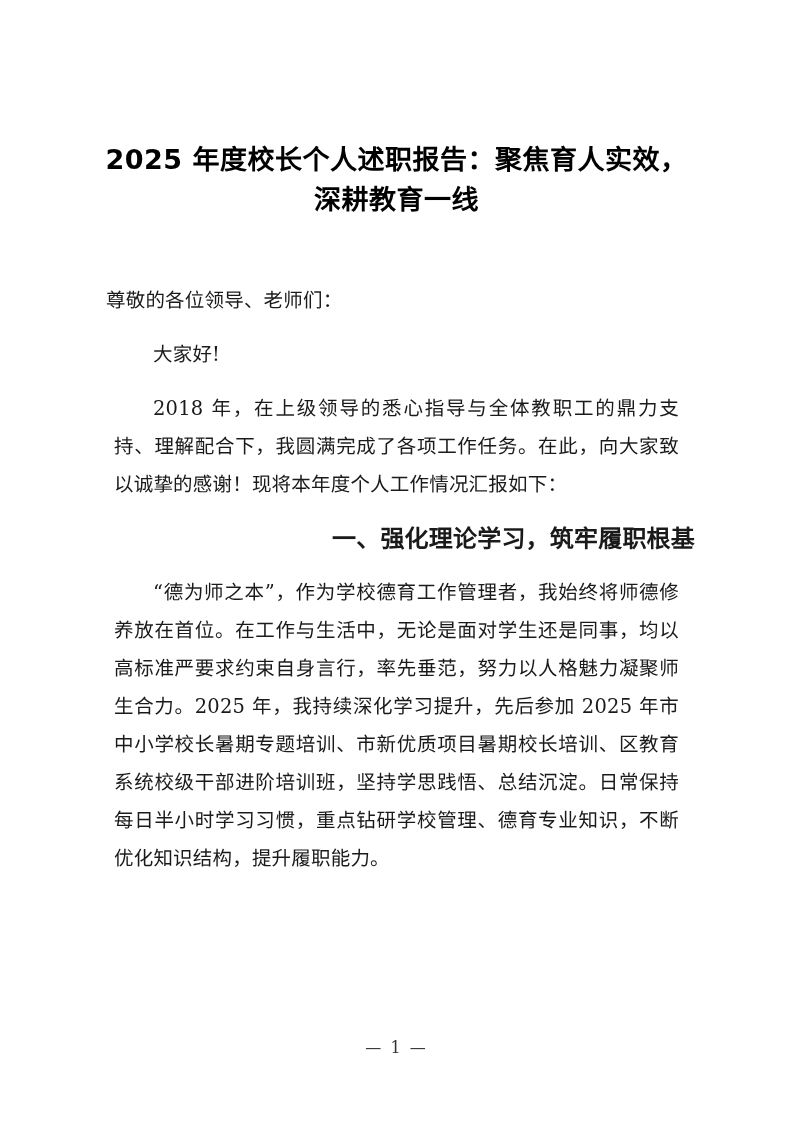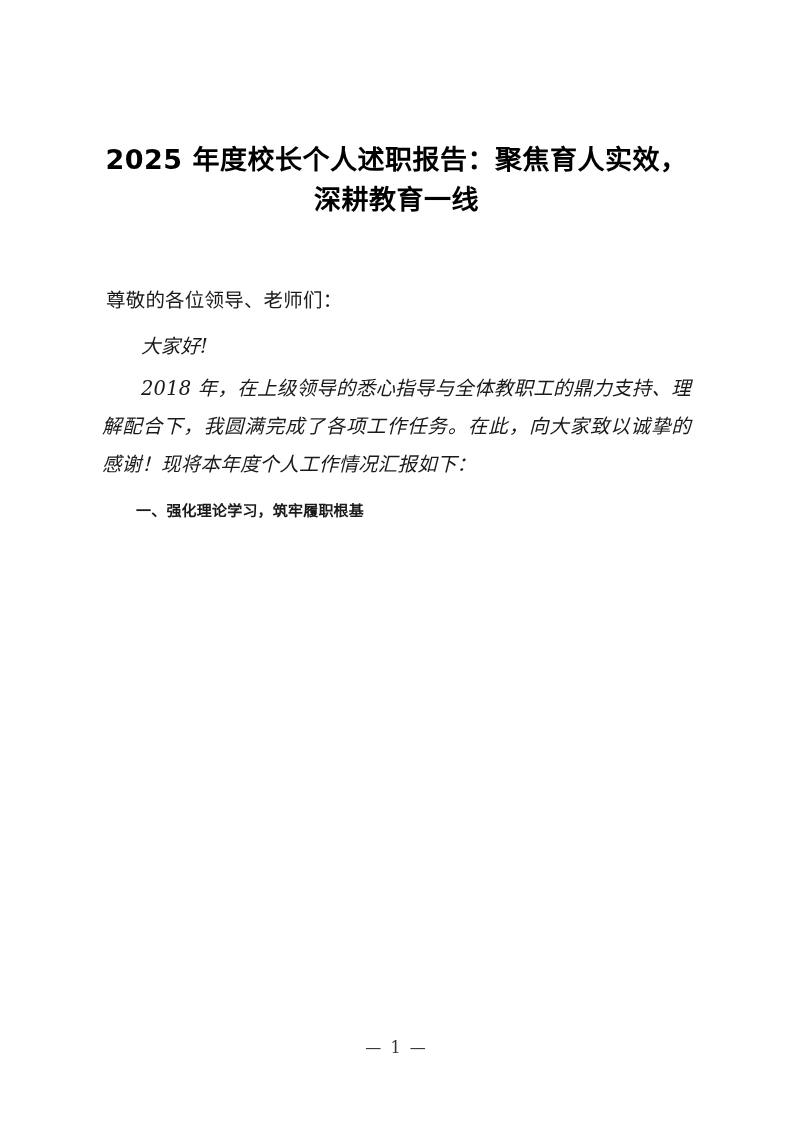--- a/index.html
+++ b/index.html
@@ -45,37 +45,36 @@
     line-height: 38px;
     margin: 8px;
     text-align: justify;
     text-align-last: left;
     letter-spacing: 0.2px;
   }
 
   .para {
     font-size: 19.5px;
     line-height: 38px;
-    margin: 4px;
+    margin: 16px;
     text-indent: 2em;
     text-align: justify;
     text-align-last: left;
     letter-spacing: 0.2px;
-    font-style: italic;
   }
 
   .section-heading {
-    font-size: 15px;
+    font-size: 24px;
     line-height: 38px;
-    margin: 8px;
+    margin: 0;
     text-indent: 2em;
     font-weight: bold;
     font-family: "DejaVu Sans", "Liberation Sans", sans-serif;
     letter-spacing: 0.2px;
-    text-align: left;
+    text-align: right;
   }
 
   .page-footer {
     position: absolute;
     left: 0;
     right: 0;
     top: 1038px;
     text-align: center;
     font-size: 16px;
     line-height: 20px;
@@ -94,20 +93,21 @@
     <h1 class="doc-title">2025 年度校长个人述职报告：聚焦育人实效，深耕教育一线</h1>
 
     <p class="salutation">尊敬的各位领导、老师们：</p>
 
     <p class="para">大家好!</p>
 
     <p class="para">2018 年，在上级领导的悉心指导与全体教职工的鼎力支持、理解配合下，我圆满完成了各项工作任务。在此，向大家致以诚挚的感谢！现将本年度个人工作情况汇报如下：</p>
 
     <p class="section-heading">一、强化理论学习，筑牢履职根基</p>
 
+    <p class="para">“德为师之本”，作为学校德育工作管理者，我始终将师德修养放在首位。在工作与生活中，无论是面对学生还是同事，均以高标准严要求约束自身言行，率先垂范，努力以人格魅力凝聚师生合力。2025 年，我持续深化学习提升，先后参加 2025 年市中小学校长暑期专题培训、市新优质项目暑期校长培训、区教育系统校级干部进阶培训班，坚持学思践悟、总结沉淀。日常保持每日半小时学习习惯，重点钻研学校管理、德育专业知识，不断优化知识结构，提升履职能力。</p>
 
 
 
   </div>
 
   <div class="page-footer">— 1 —</div>
 
 </div>
 
 </body></html>

